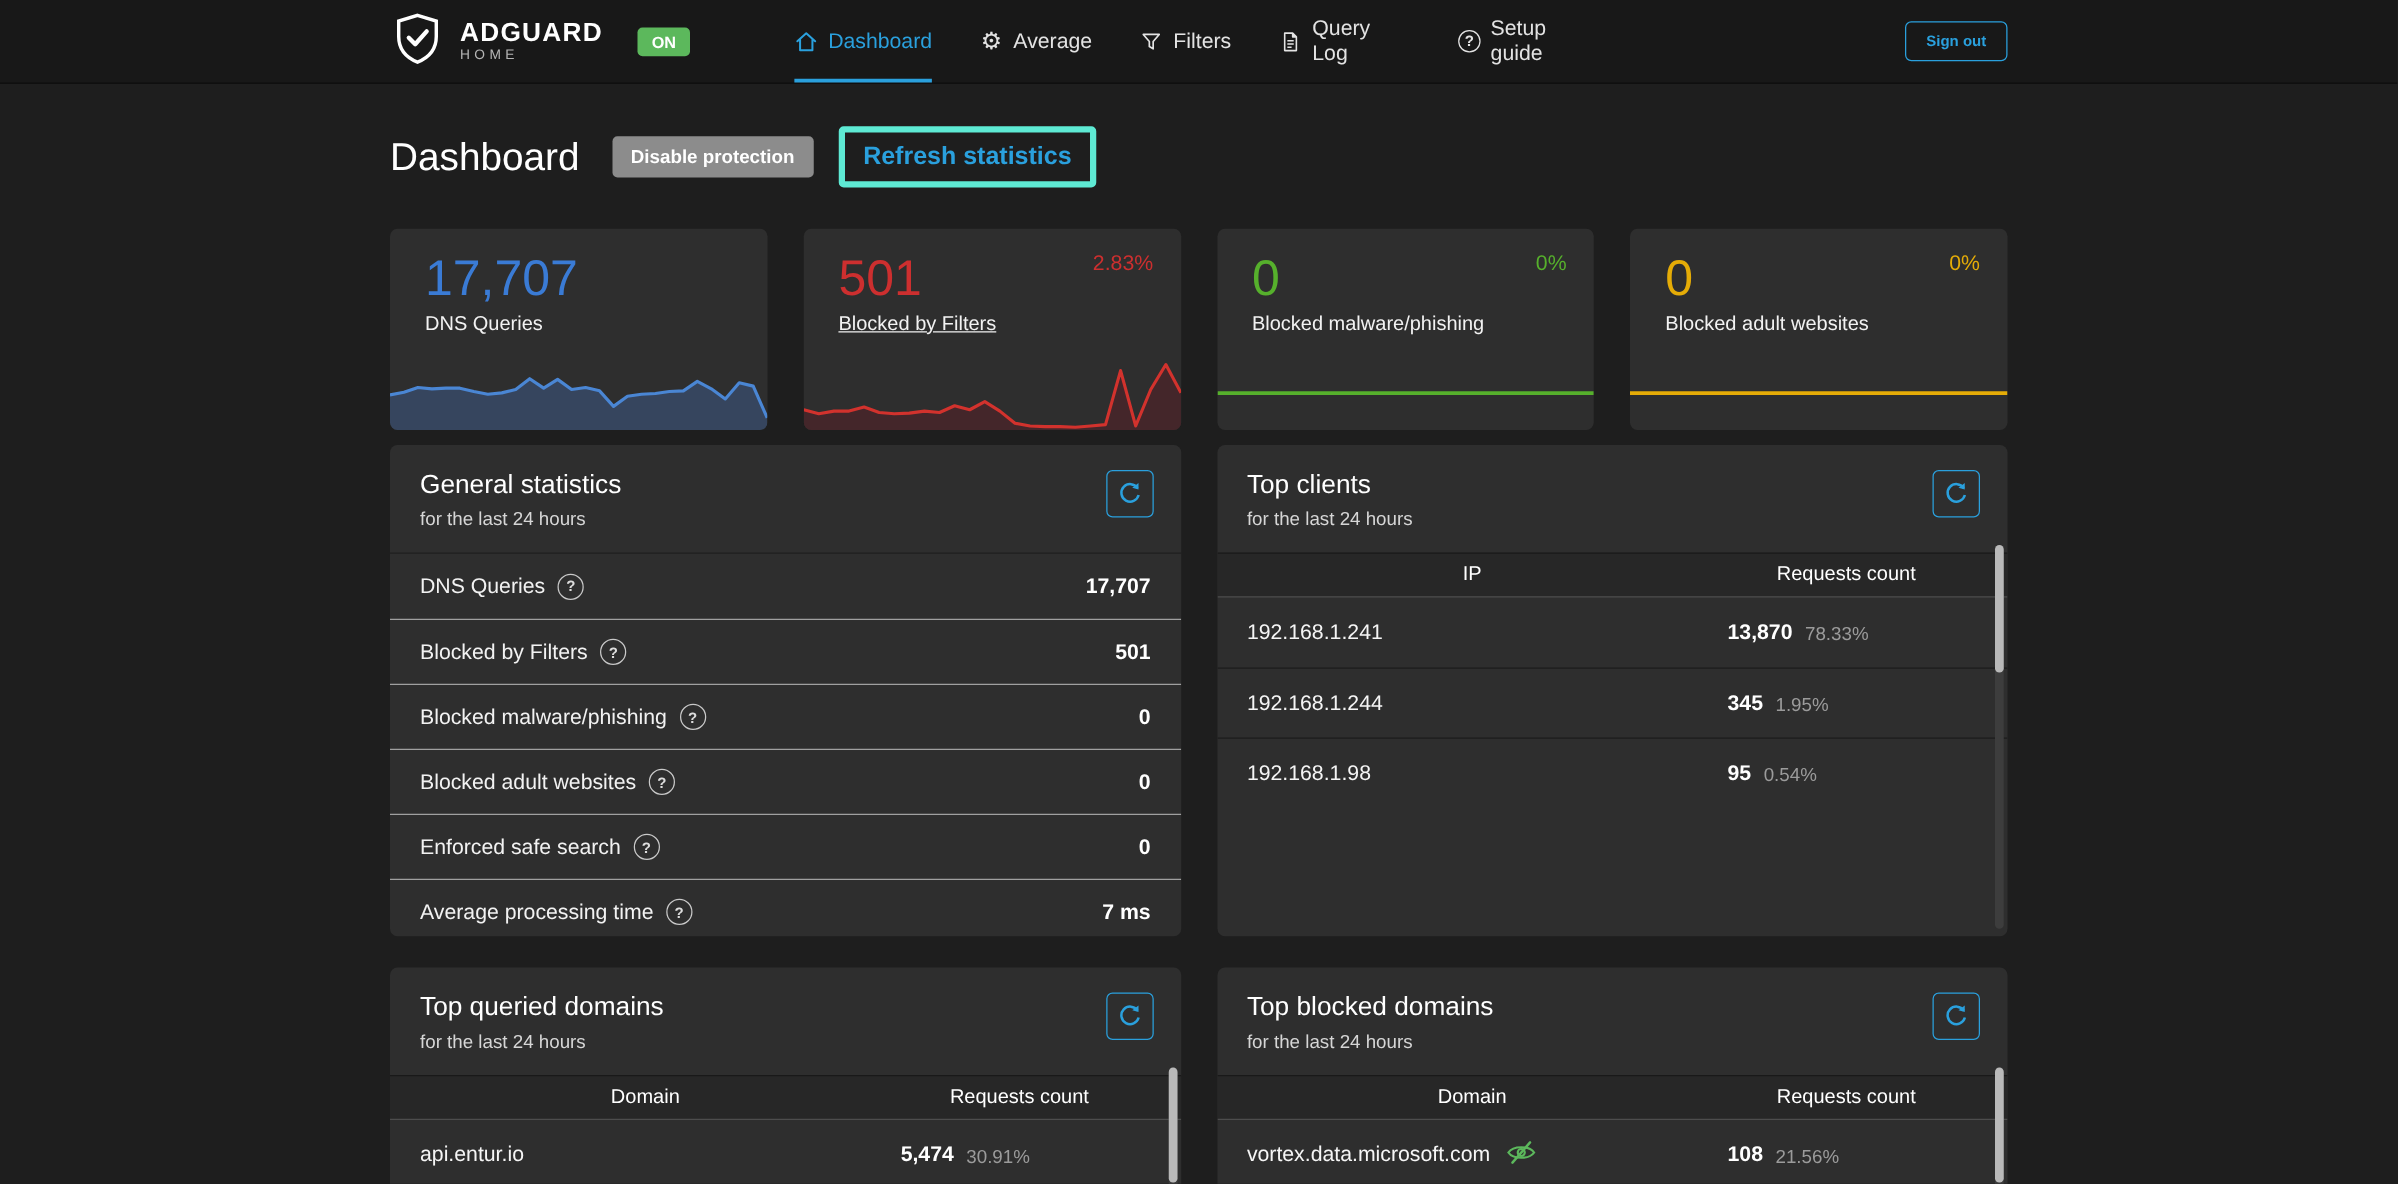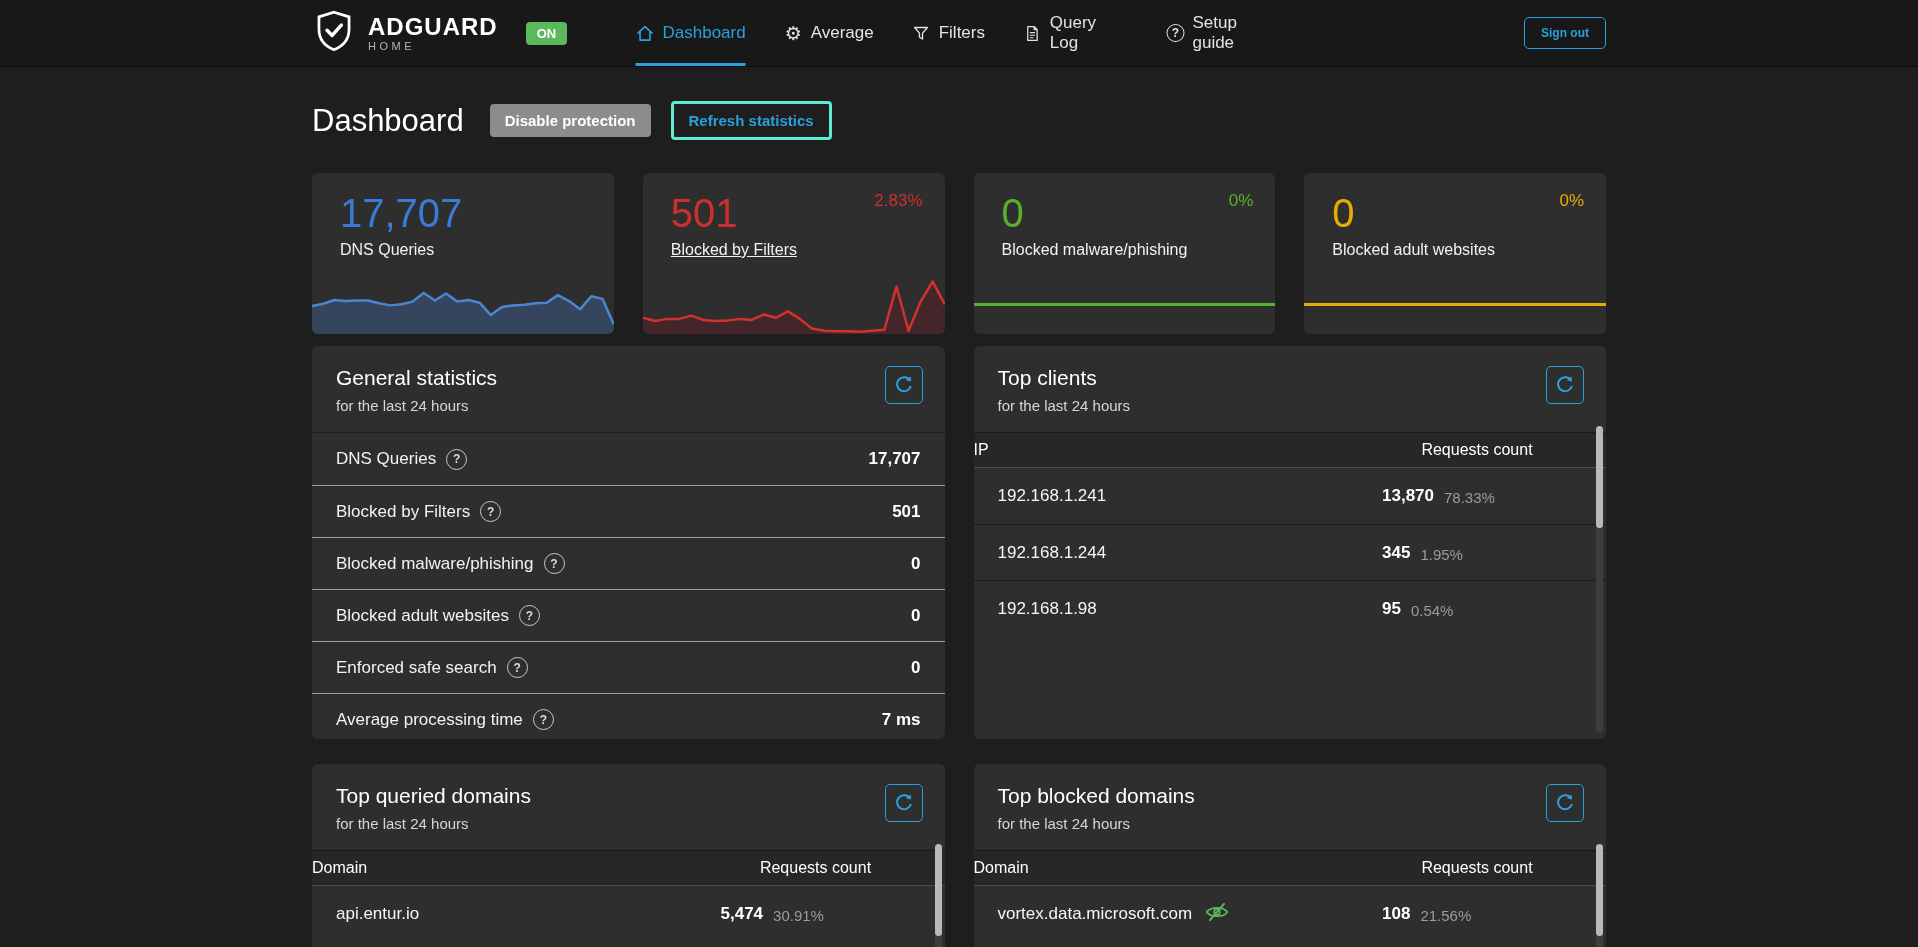--- a/index.html
+++ b/index.html
@@ -8,21 +8,21 @@
     background: #1e1e1e;
     font-family: "Liberation Sans", "DejaVu Sans", sans-serif;
     color: #fff;
   }
   .container { width: 1294px; margin: 0 auto; }
 
   
   nav { height: 67px; background: #181818; border-bottom: 1px solid rgba(0,0,0,.5); }
   .nav-inner { position: relative; height: 100%; display: flex; align-items: center; }
   .brand { display: flex; align-items: center; gap: 12px; cursor: pointer; }
-  .brand-text .brand-name { font-size: 24px; font-weight: bold; letter-spacing: 1px; line-height: 1.05; text-align: right; }
+  .brand-text .brand-name { font-size: 21px; font-weight: bold; letter-spacing: 1px; line-height: 1.05; text-align: right; }
   .brand-text .brand-sub { font-size: 11px; color: #b5b5b5; letter-spacing: 3.5px; }
   .on-badge { background: #5cb85c; color: #fff; font-size: 13px; font-weight: bold;
     border-radius: 4px; padding: 4px 11px; margin-left: 16px; }
   .nav-menu { position: absolute; left: 50%; transform: translateX(-50%); height: 100%;
     display: flex; align-items: stretch; gap: 38px; }
   .nav-item { display: flex; align-items: center; gap: 8px; color: #e3e3e3; font-size: 17px;
     cursor: pointer; border-bottom: 3px solid transparent; padding-top: 3px; }
   .nav-item .ni { width: 19px; height: 19px; display: inline-flex; align-items: center; justify-content: center; }
   .nav-item.active { color: #2aa0dd; border-bottom-color: #2aa0dd; }
   .gear-glyph { font-size: 19px; line-height: 1; }
@@ -31,22 +31,22 @@
   .signout { margin-left: auto; background: transparent; border: 1px solid #2aa0dd; color: #2aa0dd;
     font-size: 12px; font-weight: bold; padding: 8px 16px; border-radius: 5px; cursor: pointer;
     font-family: inherit; }
 
   
   main { padding-top: 34px; }
   .page-head { display: flex; align-items: center; gap: 20px; }
   .page-head h1 { font-size: 31px; font-weight: 300; margin-right: 6px; }
   .btn-gray { background: #8c8c8c; border: none; color: #fff; font-weight: bold; font-size: 15px;
     padding: 8px 15px; border-radius: 4px; cursor: pointer; font-family: inherit; }
-  .btn-blue-outline { background: transparent; border: 3px solid #5eead4; color: #2aa0dd;
-    font-weight: bold; font-size: 15px; padding: 8px 15px; border-radius: 4px; cursor: pointer; font-family: inherit; }
+  .btn-blue-outline { background: transparent; border: 5px solid #5eead4; color: #2aa0dd;
+    font-weight: bold; font-size: 20px; padding: 8px 15px; border-radius: 4px; cursor: pointer; font-family: inherit; }
 
   
   .cards { margin-top: 33px; display: grid; grid-template-columns: repeat(4, 1fr); gap: 29px; }
   .card { position: relative; height: 161px; background: #2e2e2e; border-radius: 6px; overflow: hidden; }
   .card .value { font-size: 40px; font-weight: 400; padding: 18px 0 0 28px; line-height: 1.1; }
   .card .label { font-size: 16px; color: #f2f2f2; padding: 6px 0 0 28px; }
   .card .label.link { text-decoration: underline; cursor: pointer; }
   .card .percent { position: absolute; top: 18px; right: 22px; font-size: 17px; }
   .spark { position: absolute; left: 0; right: 0; bottom: 0; height: 54px; width: 100%; display: block; }
   .flat-line { position: absolute; left: 0; right: 0; bottom: 28px; height: 3px; }
@@ -70,21 +70,21 @@
   .stat-row + .stat-row { border-top: 1px solid rgba(255,255,255,.55); }
   .stat-label { font-size: 17px; color: #f2f2f2; display: flex; align-items: center; gap: 10px; }
   .help-icon { width: 21px; height: 21px; border: 1.5px solid #c9c9c9; border-radius: 50%;
     color: #dcdcdc; font-size: 12px; font-weight: bold; display: inline-flex;
     align-items: center; justify-content: center; cursor: pointer; }
   .stat-value { font-size: 17px; font-weight: bold; }
 
   
   .dtable-head { height: 36px; background: #272727; display: flex; align-items: center;
     border-bottom: 1px solid rgba(255,255,255,.18); border-top: 1px solid rgba(0,0,0,.35); }
-  .dtable-head .col-name { flex: 1; font-size: 16px; }
+  .dtable-head .col-name { flex: 1; text-align: center; font-size: 16px; }
   .dtable-head .col-count { width: 190px; margin-right: 34px; text-align: center; font-size: 16px; }
   .drow { height: 56px; display: flex; align-items: center; }
   .drow + .drow { border-top: 1px solid rgba(0,0,0,.4); }
   .drow .cell-name { flex: 1; padding-left: 24px; font-size: 17px; color: #f5f5f5;
     display: flex; align-items: center; gap: 12px; }
   .drow .cell-count { width: 190px; margin-right: 34px; }
   .count-line { display: flex; align-items: flex-end; gap: 10px; }
   .count-line .cnt { font-size: 17px; font-weight: bold; }
   .count-line .pct { font-size: 15px; color: #9b9b9b; }
   .bar { position: relative; margin-top: 7px; width: 190px; height: 5px; background: #ebe8e8;

